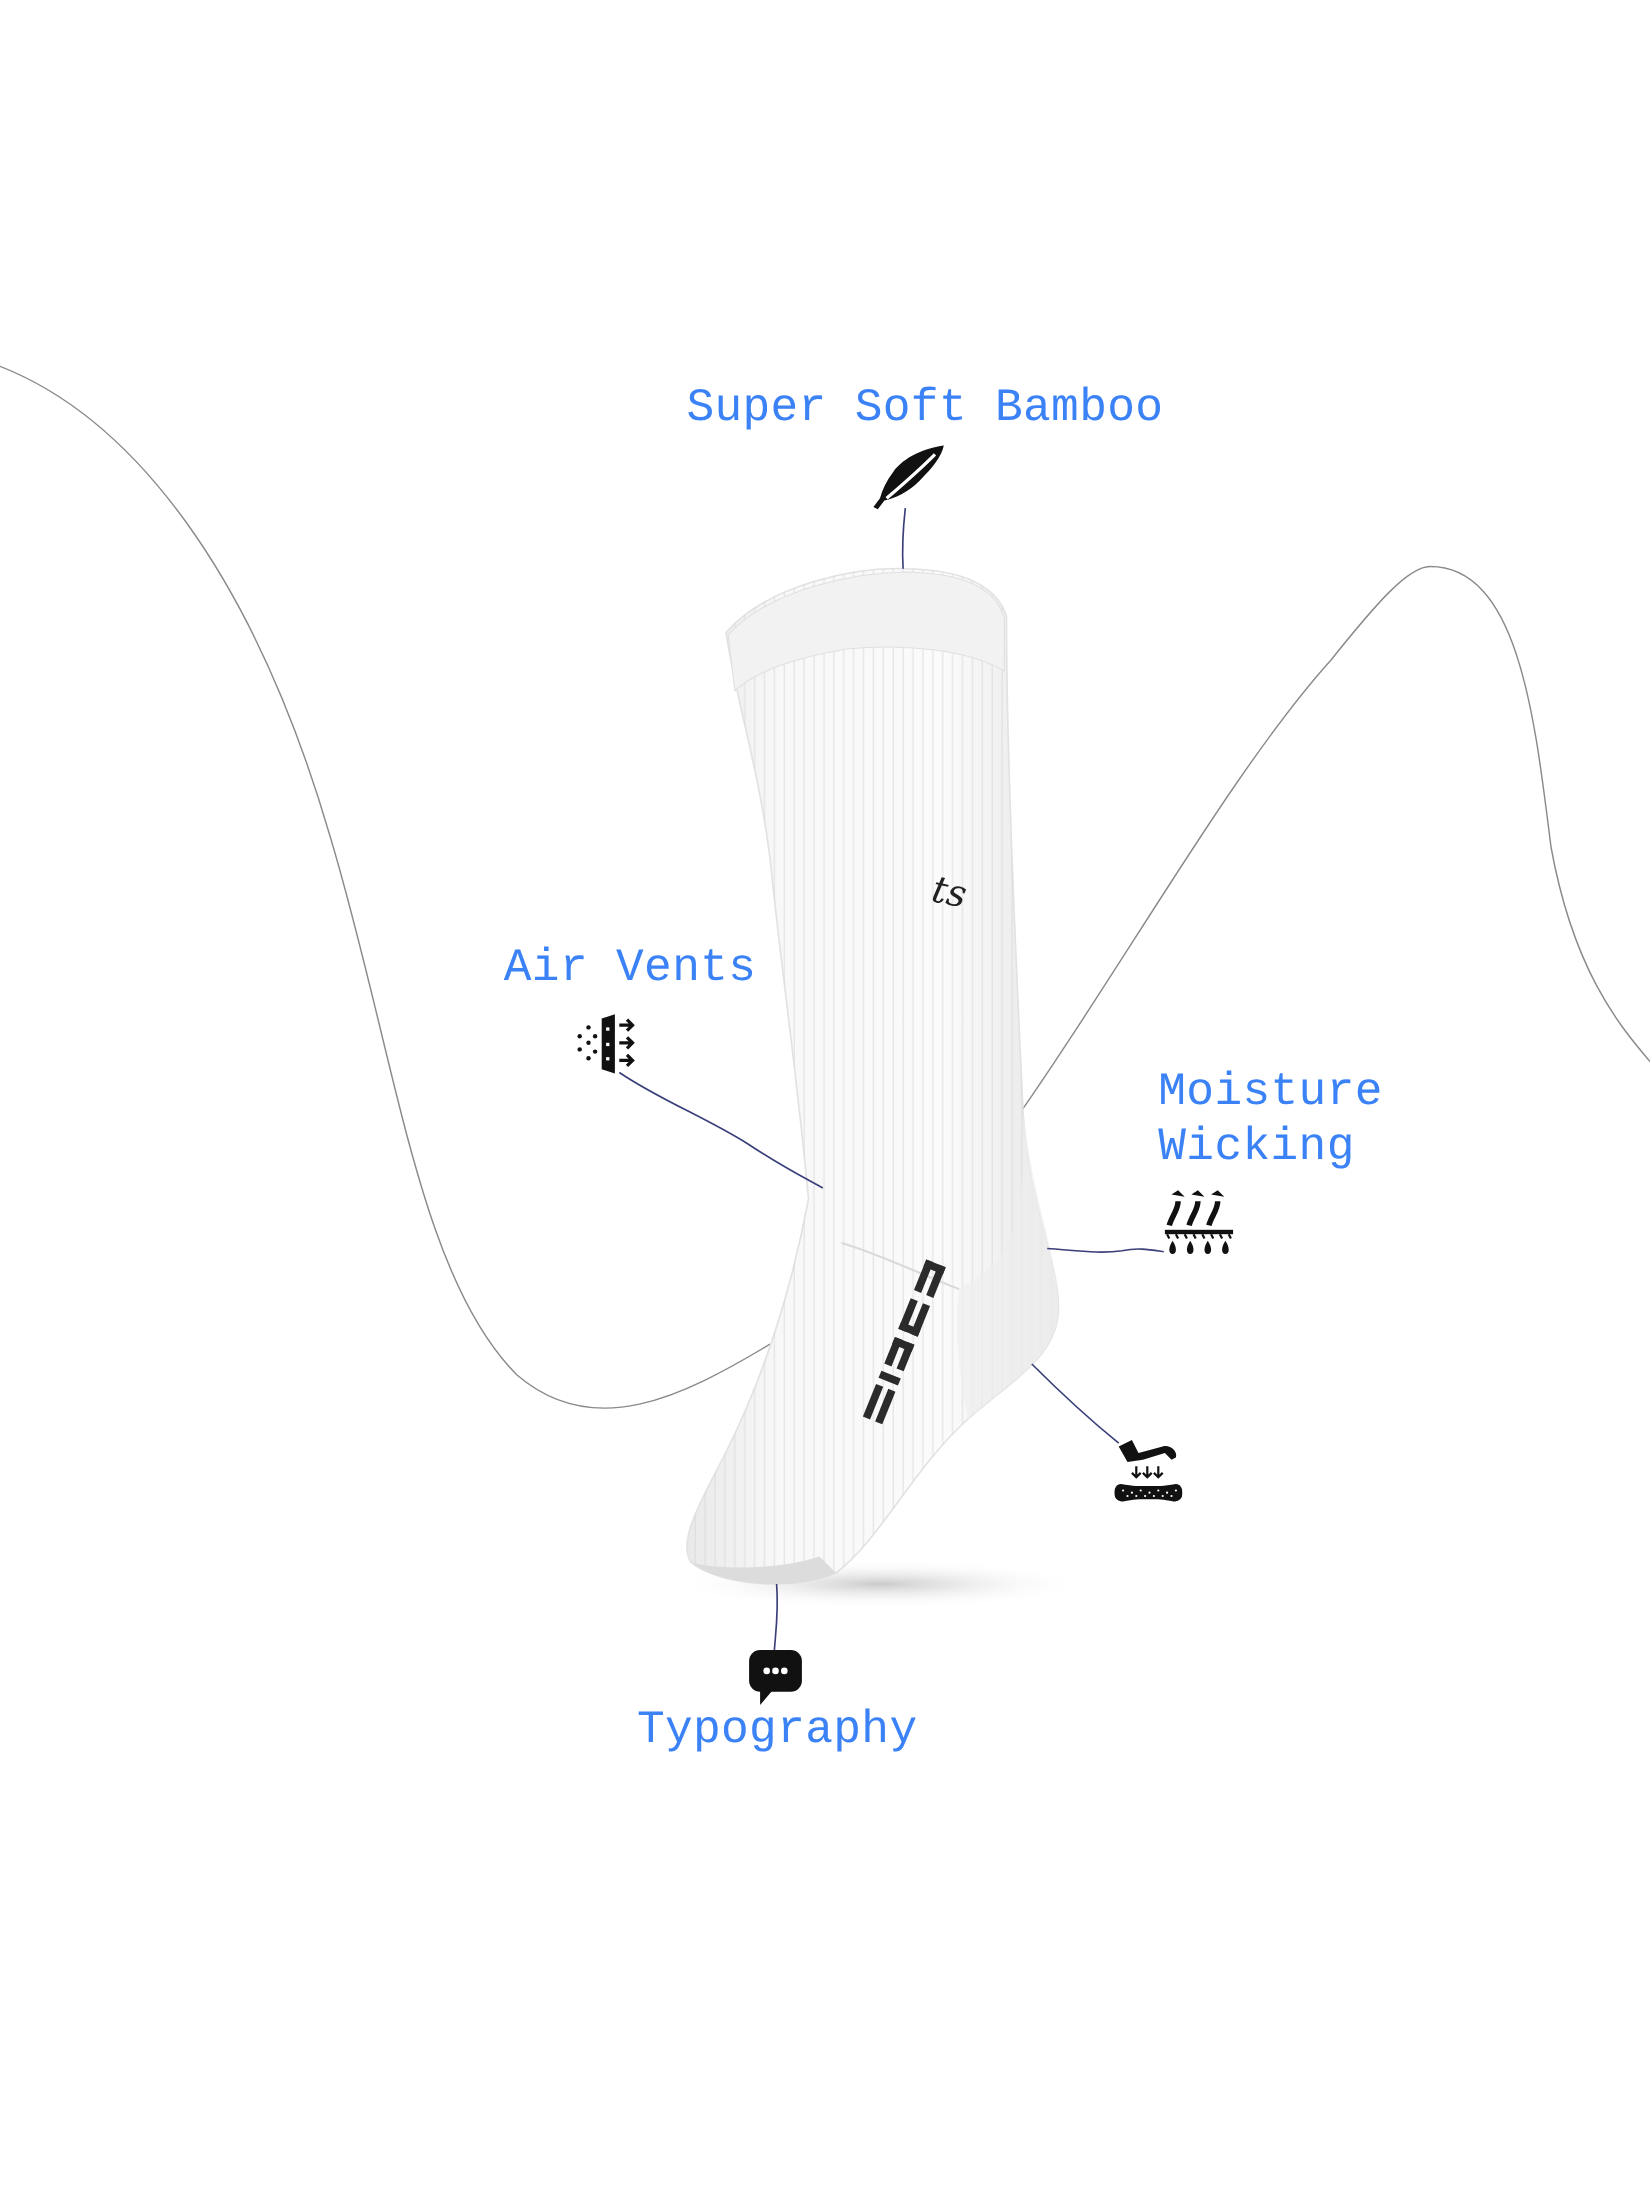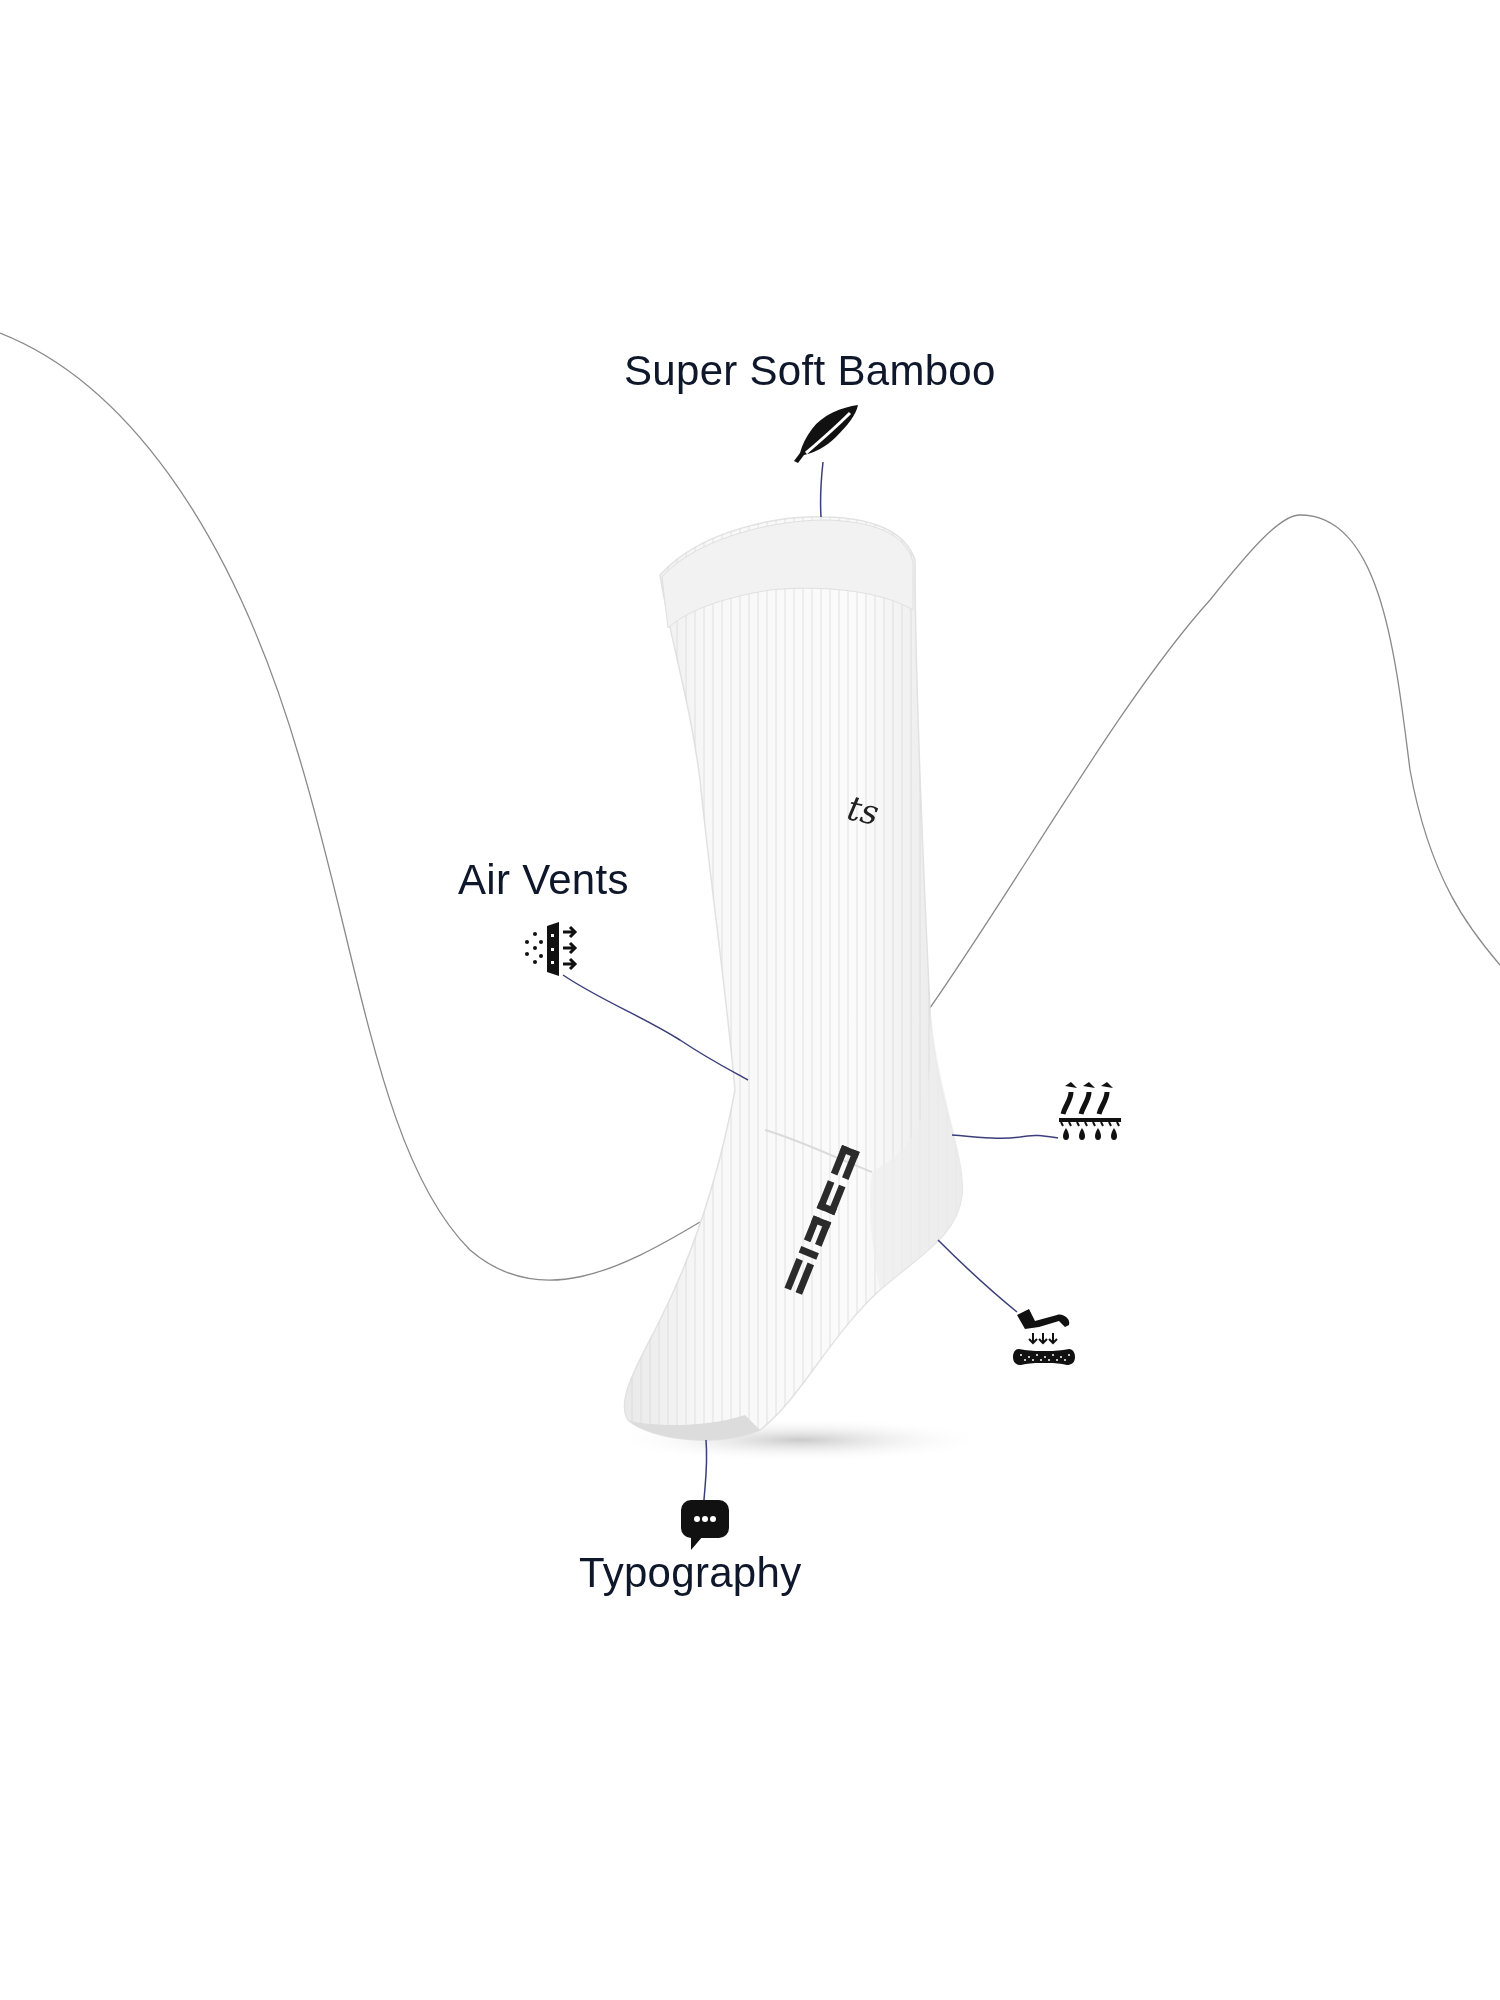--- a/index.html
+++ b/index.html
@@ -7,24 +7,24 @@
     position: relative;
     width: 1500px; height: 2000px;
     background: #ffffff;
     overflow: hidden;
     font-family: "DejaVu Serif", "Liberation Serif", serif;
     color: #111111;
   }
   #art { position: absolute; left: 0; top: 0; width: 1500px; height: 2000px; }
   .label {
     position: absolute;
-    font-family: Liberation Sans, sans-serif;
+    font-family: Liberation Mono, monospace;
     font-size: 42px;
     line-height: 50px;
-    color: #0f172a;
+    color: #3b82f6;
     white-space: nowrap;
     letter-spacing: 0.3px;
   }
   .label span { display: block; }
   .icon { position: absolute; }
 </style>
 </head>
 <body>
 
 <div id="canvas">
@@ -128,20 +128,24 @@
       <circle cx="18" cy="36" r="2" fill="#111"></circle>
     <path d="M24,6 L36,2 L36,56 L24,52 Z" fill="#111"></path>
     <rect x="28" y="14" width="3" height="3" fill="#fff"></rect>
     <rect x="28" y="28" width="3" height="3" fill="#fff"></rect>
     <rect x="28" y="41" width="3" height="3" fill="#fff"></rect>
     <path d="M40,12 L52,12 M47,7 L52,12 L47,17" stroke="#111" stroke-width="3" fill="none"></path>
     <path d="M40,28 L52,28 M47,23 L52,28 L47,33" stroke="#111" stroke-width="3" fill="none"></path>
     <path d="M40,44 L52,44 M47,39 L52,44 L47,49" stroke="#111" stroke-width="3" fill="none"></path>
   </svg>
 
+  <div class="label" style="left:1053px; top:968px;">
+    <span>Moisture</span>
+    <span>Wicking</span>
+  </div>
   <svg class="icon" style="left:1057px; top:1080px;" width="66" height="66" viewBox="0 0 66 66">
     <path d="M6,34 C8,26 14,20 14,12" stroke="#111" stroke-width="5" fill="none"></path>
     <path d="M8,6 L14,2 L20,8 Z" fill="#111"></path>
     <path d="M24,34 C26,26 32,20 32,12" stroke="#111" stroke-width="5" fill="none"></path>
     <path d="M26,6 L32,2 L38,8 Z" fill="#111"></path>
     <path d="M42,34 C44,26 50,20 50,12" stroke="#111" stroke-width="5" fill="none"></path>
     <path d="M44,6 L50,2 L56,8 Z" fill="#111"></path>
     <rect x="2" y="38" width="62" height="4" fill="#111"></rect>
     <path d="M4,42 L6,46 M12,42 L14,46 M20,42 L22,46 M28,42 L30,46 M36,42 L38,46 M44,42 L46,46 M52,42 L54,46 M60,42 L62,46" stroke="#111" stroke-width="2"></path>
     <path d="M9,48 C5,54 5,60 9,60 C13,60 13,54 9,48 Z" fill="#111"></path>

